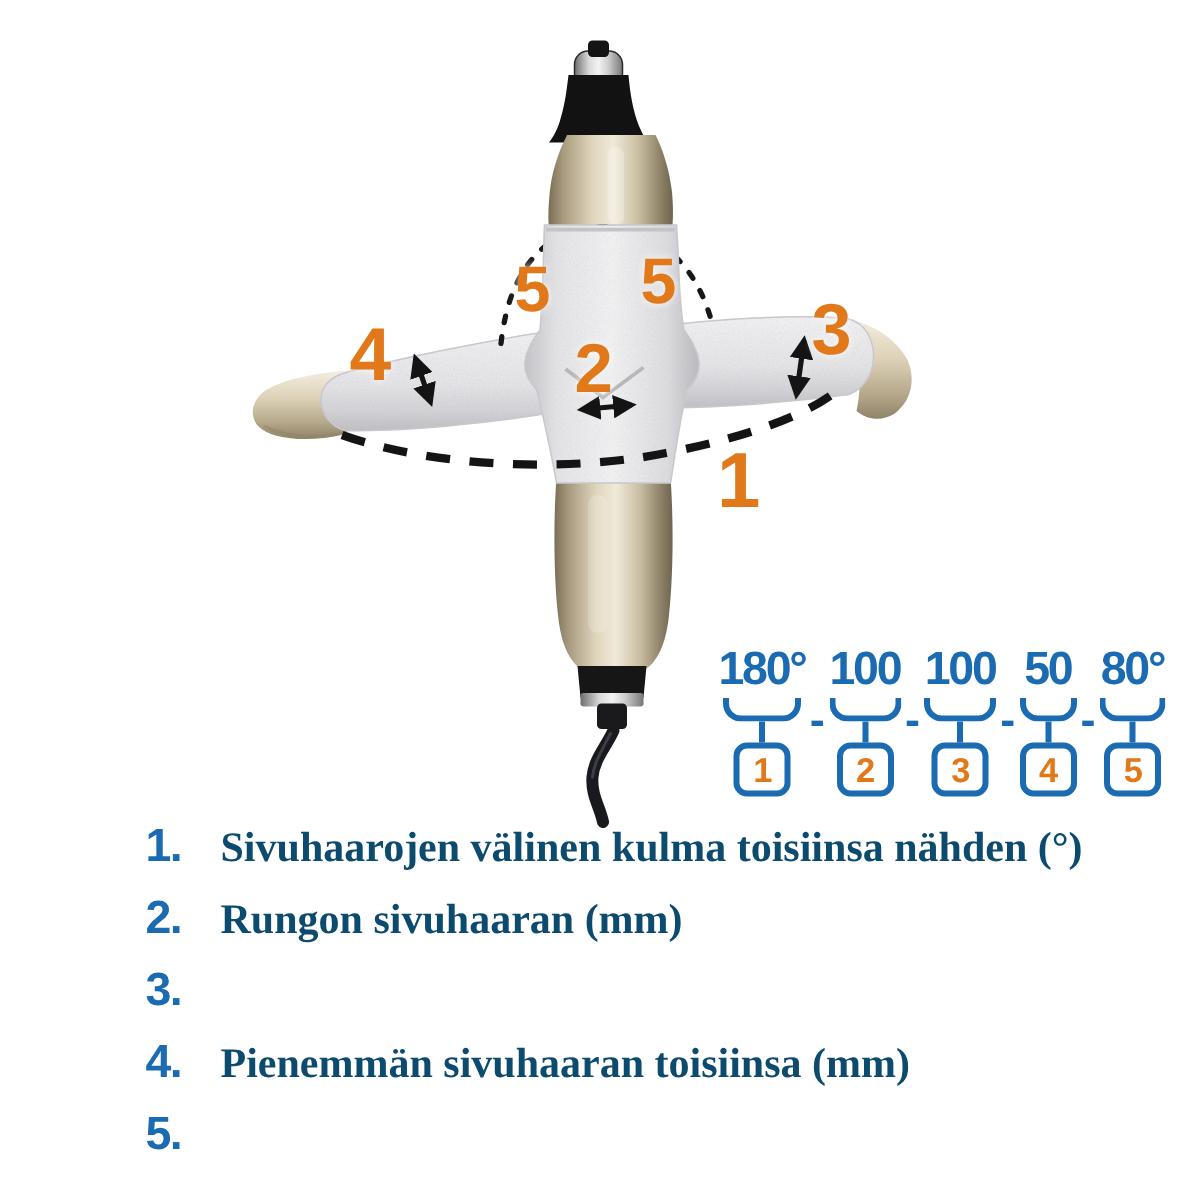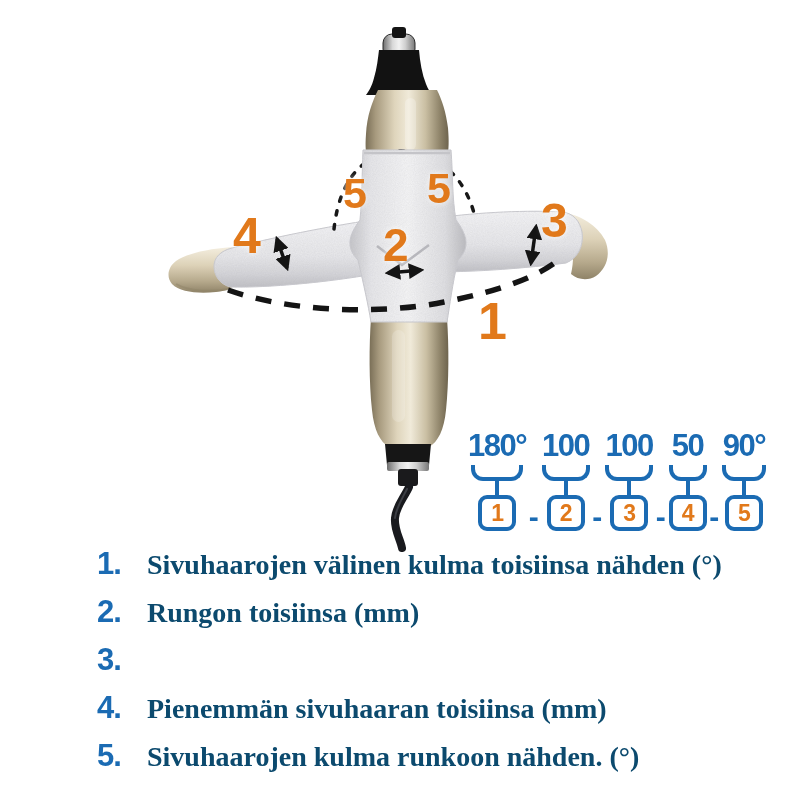--- a/index.html
+++ b/index.html
@@ -13,22 +13,22 @@
           line-height:1;text-shadow:0 0 6px rgba(255,255,255,.9);
           font-family:"Liberation Sans",sans-serif;}
   .lbl-5l{left:343px;top:172px;font-size:43px;}
   .lbl-5r{left:427px;top:167px;font-size:43px;}
   .lbl-2{left:383px;top:222px;font-size:46px;}
   .lbl-4{left:233px;top:211px;font-size:50px;}
   .lbl-3{left:541px;top:197px;font-size:48px;}
   .lbl-1{left:478px;top:295px;font-size:52px;}
 
   
-  .spec{position:absolute;left:468px;top:431px;width:298px;display:flex;
-        justify-content:space-between;align-items:flex-end;}
+  .spec{position:absolute;left:479px;top:431px;width:298px;display:flex;
+        justify-content:space-between;align-items:center;}
   .spec-group{display:flex;flex-direction:column;align-items:center;}
   .spec-value{font-weight:700;font-size:31px;line-height:30px;color:#1b6bb3;
               letter-spacing:-1.5px;white-space:nowrap;}
   .spec-sep{font-weight:700;font-size:30px;line-height:28px;color:#1b6bb3;padding:0 1px;}
   .bracket{height:12px;border:4px solid #1b6bb3;border-top:none;
            border-radius:0 0 12px 12px;margin-top:4px;}
   .g1 .bracket{width:44px}.g2 .bracket{width:40px}.g3 .bracket{width:40px}
   .g4 .bracket{width:30px}.g5 .bracket{width:36px}
   .stem{width:4px;height:14px;background:#1b6bb3;}
   .keybox{width:30px;height:28px;border:4px solid #1b6bb3;border-radius:9px;
@@ -179,44 +179,43 @@
     <div class="spec-group g4">
       <div class="spec-value">50</div>
       <div class="bracket"></div>
       <div class="stem"></div>
       <div class="keybox">
           <span>4</span>
         </div>
     </div>
     <div class="spec-sep">-</div>
     <div class="spec-group g5">
-      <div class="spec-value">90°</div>
+      <div class="spec-value">80°</div>
       <div class="bracket"></div>
       <div class="stem"></div>
       <div class="keybox">
           <span>5</span>
         </div>
     </div>
   </div>
 
   <div class="legend">
     <div class="legend-row">
       <span class="legend-num">1.</span>
       <span class="legend-text">Sivuhaarojen välinen kulma toisiinsa nähden (°)</span>
     </div>
     <div class="legend-row">
       <span class="legend-num">2.</span>
-      <span class="legend-text">Rungon toisiinsa (mm)</span>
+      <span class="legend-text">Rungon sivuhaaran (mm)</span>
     </div>
     <div class="legend-row">
       <span class="legend-num">3.</span>
     </div>
     <div class="legend-row">
       <span class="legend-num">4.</span>
       <span class="legend-text">Pienemmän sivuhaaran toisiinsa (mm)</span>
     </div>
     <div class="legend-row">
       <span class="legend-num">5.</span>
-      <span class="legend-text">Sivuhaarojen kulma runkoon nähden. (°)</span>
     </div>
   </div>
 
 </div>
 
 </body></html>

